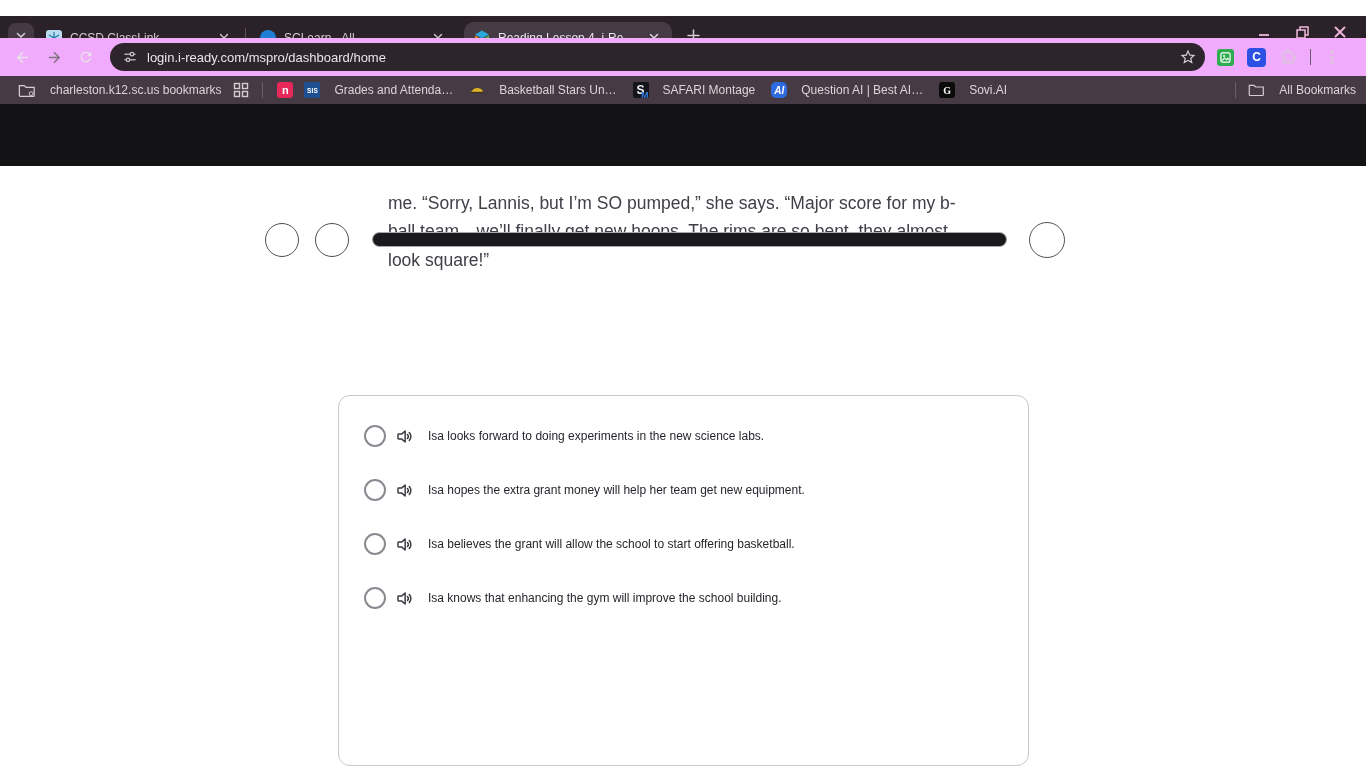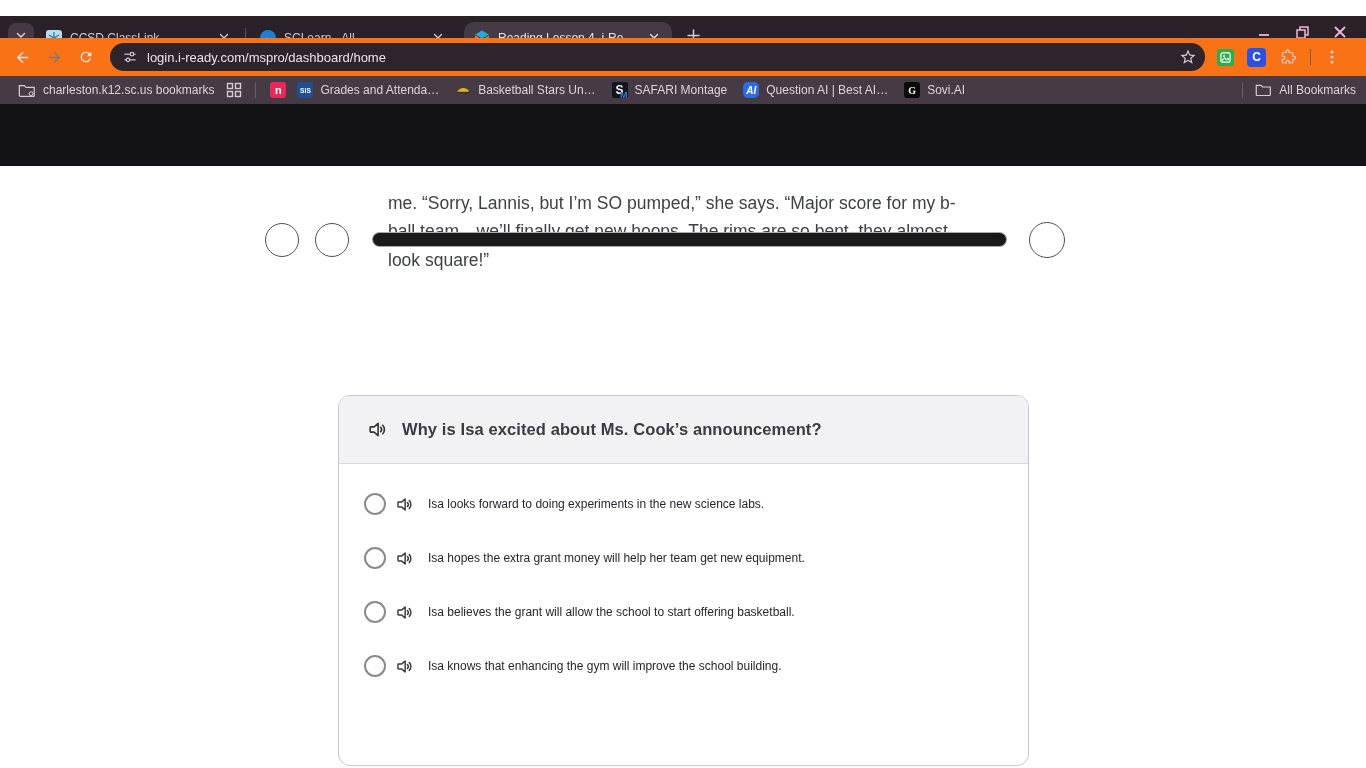--- a/index.html
+++ b/index.html
@@ -14,34 +14,34 @@
   .tab.t2 { left: 250px; }
   .tab.active { left: 464px; width: 208px; background: #463a44; }
   .tab-title { font-size: 12px; color: #d2cad0; white-space: nowrap; overflow: hidden; text-overflow: ellipsis; flex: 1; }
   .tab.active .tab-title { color: #ece5ea; }
   .tab-close { width: 16px; height: 16px; display: flex; align-items: center; justify-content: center; flex: none; }
   .tab-sep { position: absolute; top: 12px; width: 1px; height: 15px; background: #5c515a; }
   .newtab-btn { position: absolute; left: 682px; top: 8px; width: 22px; height: 22px; display: flex; align-items: center; justify-content: center; color: #d2cad0; font-size: 19px; font-weight: 400; }
   .win-controls { position: absolute; right: 0; top: 0; height: 32px; display: flex; align-items: center; gap: 10px; padding-right: 12px; }
   .win-btn { width: 28px; height: 28px; display: flex; align-items: center; justify-content: center; }
 
-  .toolbar { position: absolute; top: 38px; left: 0; width: 1366px; height: 38px; background: #f97316; display: flex; align-items: center; }
+  .toolbar { position: absolute; top: 38px; left: 0; width: 1366px; height: 38px; background: #f0abfc; display: flex; align-items: center; }
   .nav-btn { width: 28px; height: 28px; display: flex; align-items: center; justify-content: center; flex: none; }
   .nav-btn.back { margin-left: 8px; }
   .nav-btn.fwd  { margin-left: 4px; }
   .nav-btn.reload { margin-left: 4px; }
   .omnibox { margin-left: 10px; width: 1095px; height: 28px; background: #2d242c; border-radius: 14px; display: flex; align-items: center; padding: 0 8px 0 12px; }
   .omnibox-url { font-size: 13px; color: #ebe4e9; flex: 1; margin-left: 9px; white-space: nowrap; }
   .ext-area { display: flex; align-items: center; gap: 13px; margin-left: 12px; }
   .ext-green { width: 17px; height: 17px; border-radius: 3px; background: #2fac4f; display: flex; align-items: center; justify-content: center; }
   .ext-c { width: 19px; height: 19px; border-radius: 4px; background: #2b50e2; color: #fff; font-size: 12px; font-weight: bold; display: flex; align-items: center; justify-content: center; }
   .chrome-vsep { width: 1px; height: 16px; background: #6a5e68; }
 
   .bookmarks-bar { position: absolute; top: 76px; left: 0; width: 1366px; height: 28px; background: #463a44; display: flex; align-items: center; font-size: 12px; color: #ddd5da; }
-  .bm { display: flex; align-items: center; gap: 7px; white-space: nowrap; }
+  .bm { display: flex; align-items: center; gap: 14px; white-space: nowrap; }
   .bm-label { font-size: 12px; color: #ddd5da; }
   .favicon { width: 16px; height: 16px; flex: none; display: flex; align-items: center; justify-content: center; }
   .fv-nearpod { background: #e8285a; border-radius: 3px; color: #fff; font-size: 11px; font-weight: bold; line-height: 1; }
   .fv-sis { background: #1d4f91; border-radius: 2px; color: #fff; font-size: 6.5px; font-weight: bold; letter-spacing: .2px; }
   .fv-safari { background: #14141f; border-radius: 2px; position: relative; color: #f2f2f2; font-size: 12px; font-weight: bold; }
   .fv-safari .m2 { position: absolute; right: 0px; bottom: -2px; color: #2f7fe0; font-size: 9px; font-weight: bold; }
   .fv-qai { background: #2e6ae0; border-radius: 5px; color: #fff; font-size: 10px; font-weight: bold; font-style: italic; }
   .fv-sovi { background: #0a0a0a; border-radius: 3px; color: #fff; font-size: 10px; font-weight: bold; font-family: "Liberation Serif", serif; }
 
   
@@ -272,28 +272,20 @@
 </div>
 
 <div class="content">
   <div class="passage">
     <p>me. “Sorry, Lannis, but I’m SO pumped,” she says. “Major score for my b-
 ball team—we’ll finally get new hoops. The rims are so bent, they almost
 look square!”</p>
   </div>
 
   <div class="question-card">
-    <div class="q-header">
-      <svg width="21" height="21" viewBox="0 0 22 22">
-          <path d="M3 8.2 H6.4 L10.6 4.6 V17.4 L6.4 13.8 H3 a.7.7 0 0 1 -.7 -.7 V8.9 a.7.7 0 0 1 .7 -.7z" fill="none" stroke="#34353b" stroke-width="1.7" stroke-linejoin="round"></path>
-          <path d="M13.2 8.6 a3.4 3.4 0 0 1 0 4.8" fill="none" stroke="#34353b" stroke-width="1.7" stroke-linecap="round"></path>
-          <path d="M15.4 6.5 a6.4 6.4 0 0 1 0 9" fill="none" stroke="#34353b" stroke-width="1.7" stroke-linecap="round"></path>
-        </svg>
-      <span class="q-prompt">Why is Isa excited about Ms. Cook’s announcement?</span>
-    </div>
     <div class="q-body">
 
       <div class="option-row">
         <span class="radio"></span>
         <span class="option-speaker">
           <svg width="19" height="19" viewBox="0 0 22 22">
               <path d="M3 8.2 H6.4 L10.6 4.6 V17.4 L6.4 13.8 H3 a.7.7 0 0 1 -.7 -.7 V8.9 a.7.7 0 0 1 .7 -.7z" fill="none" stroke="#3a3b41" stroke-width="1.7" stroke-linejoin="round"></path>
               <path d="M13.2 8.6 a3.4 3.4 0 0 1 0 4.8" fill="none" stroke="#3a3b41" stroke-width="1.7" stroke-linecap="round"></path>
               <path d="M15.4 6.5 a6.4 6.4 0 0 1 0 9" fill="none" stroke="#3a3b41" stroke-width="1.7" stroke-linecap="round"></path>
             </svg>

